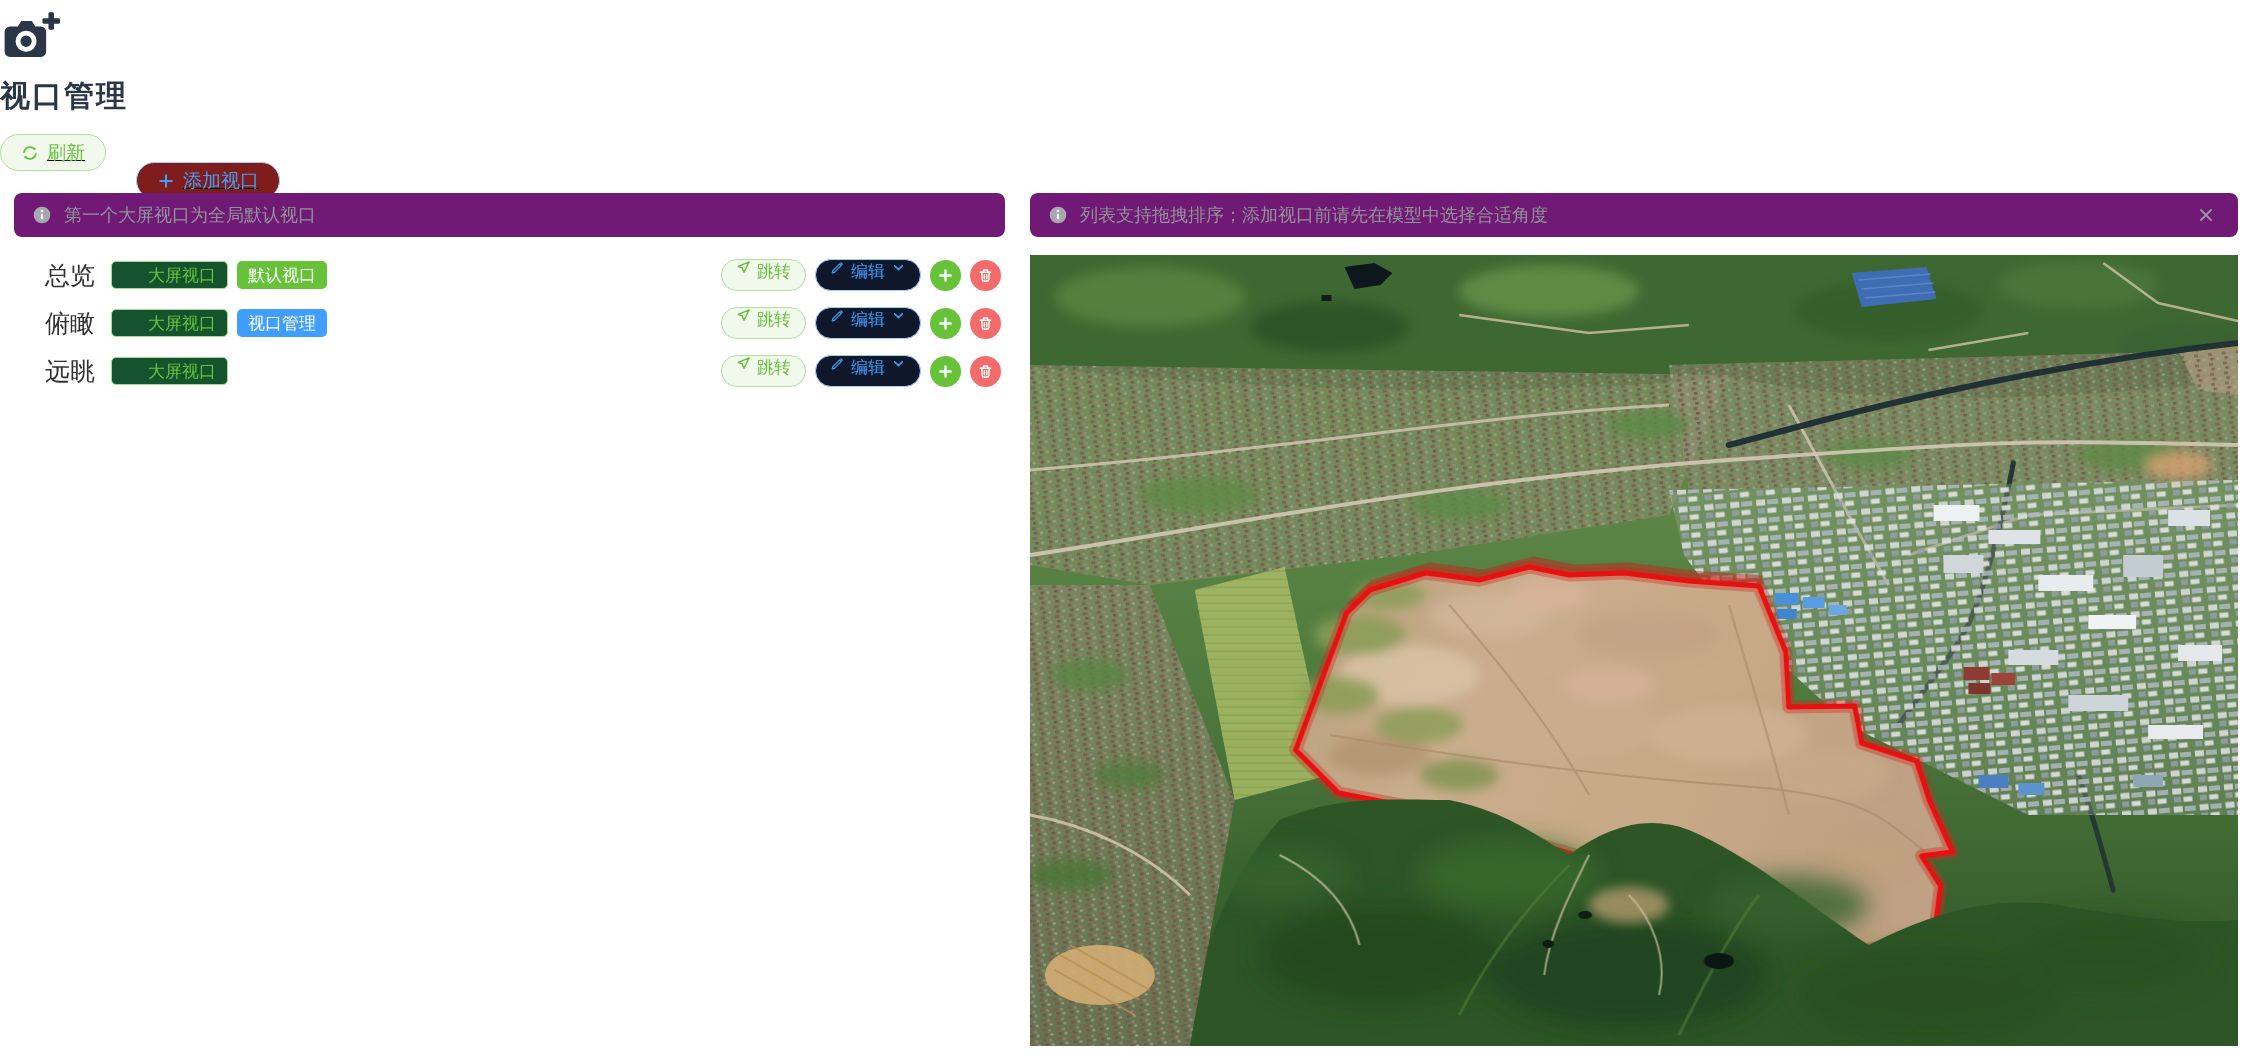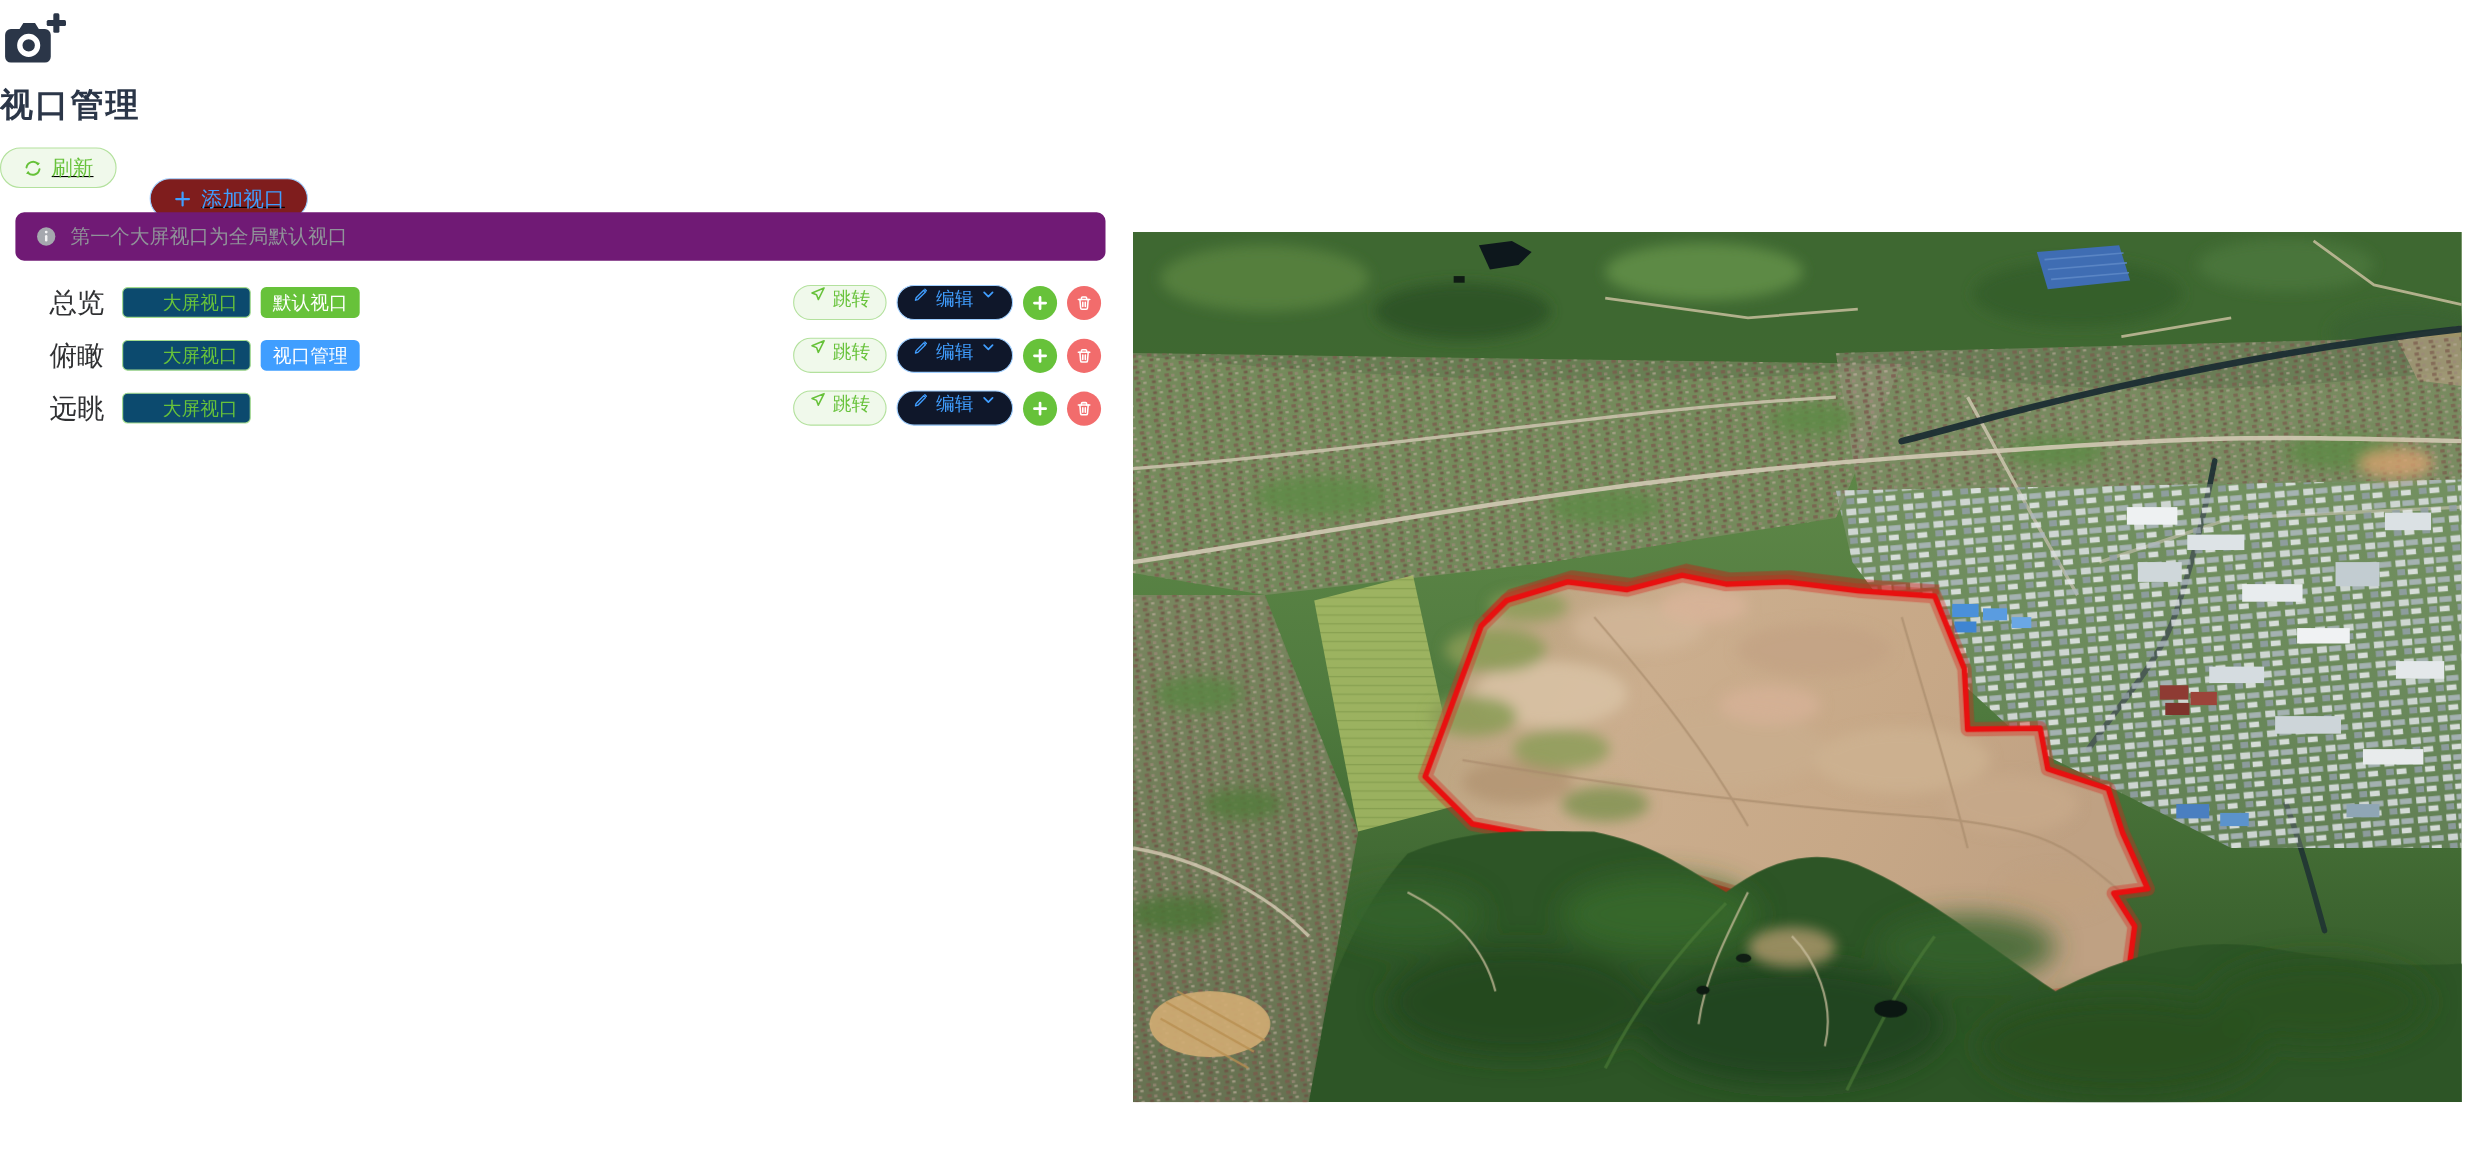--- a/index.html
+++ b/index.html
@@ -28,21 +28,21 @@
   .notice{display:flex;align-items:center;gap:12px;height:44px;padding:0 18px;background:#701a75;
           border-radius:8px;color:#909399;font-size:18px;box-sizing:border-box;}
   .notice .ic svg{width:20px;height:20px;}
   .close-btn{margin-left:auto;display:inline-flex;background:none;border:none;padding:4px;cursor:pointer;}
   .close-btn svg{width:20px;height:20px;display:block;}
   
   .rows{margin-top:14px;}
   .row{display:flex;align-items:center;height:48px;padding-left:31px;padding-right:4px;}
   .row-name{font-size:25px;color:#303133;margin-right:16px;}
   .tag{display:inline-flex;align-items:center;height:28px;padding:0 11px;border-radius:5px;font-size:17px;margin-right:9px;box-sizing:border-box;}
-  .tag-outline{color:#67c23a;border:1px solid #a4dc8e;background:#0c4a6e;padding-left:36px;}
+  .tag-outline{color:#67c23a;border:1px solid #a4dc8e;background:#14532d;padding-left:36px;}
   .tag-green{background:#67c23a;color:#ffffff;}
   .tag-blue{background:#409eff;color:#ffffff;}
   .row-actions{margin-left:auto;display:flex;align-items:center;gap:9px;}
   .pill{display:inline-flex;align-items:flex-start;gap:6px;height:32px;padding:0 14px;border-radius:16px;
         font-size:17px;border:1px solid;cursor:pointer;font-family:inherit;}
   .pill-green{color:#67c23a;background:#f0f9eb;border-color:#b3e19d;}
   .pill-blue{color:#409eff;background:#0f172a;border-color:#a0cfff;}
   .pill .ic svg{width:15px;height:15px;}
   .circle{width:31px;height:31px;border-radius:50%;border:none;display:inline-flex;align-items:center;
           justify-content:center;cursor:pointer;padding:0;}
@@ -272,20 +272,33 @@
               </svg>
             </span>
         </button>
       </div>
     </div>
 
   </div>
 </section>
 
 <section class="right-col">
+  <div class="notice">
+    <span class="ic">
+        <svg viewBox="0 0 18 18">
+          <use href="#i-info"></use>
+        </svg>
+      </span>
+    <span>列表支持拖拽排序；添加视口前请先在模型中选择合适角度</span>
+    <button class="close-btn">
+      <svg viewBox="0 0 18 18">
+          <use href="#i-close"></use>
+        </svg>
+    </button>
+  </div>
 
   <div class="map">
     <svg viewBox="0 0 1210 791" preserveAspectRatio="none">
       <defs>
         <linearGradient id="gBase" x1="0" y1="0" x2="0" y2="1">
           <stop offset="0" stop-color="#55803e"></stop>
           <stop offset="0.3" stop-color="#5d8647"></stop>
           <stop offset="0.55" stop-color="#4f7a3e"></stop>
           <stop offset="1" stop-color="#2c5123"></stop>
         </linearGradient>

